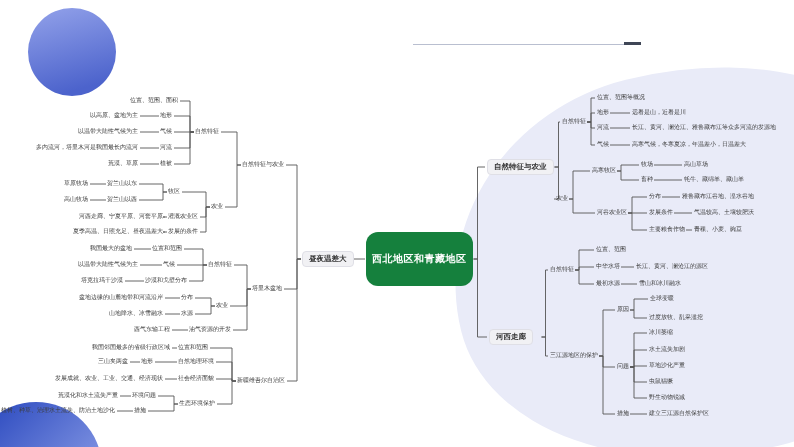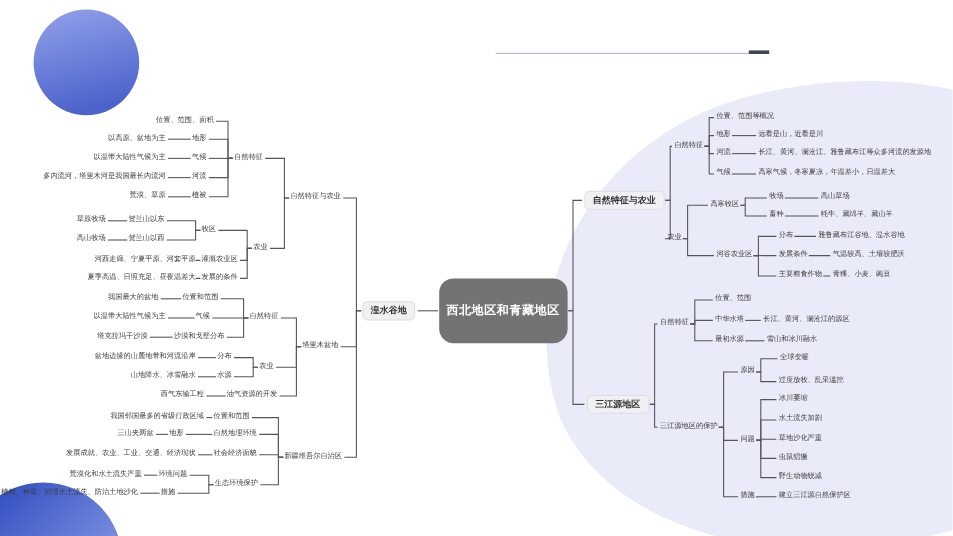--- a/index.html
+++ b/index.html
@@ -18,21 +18,21 @@
   .title{position:absolute;left:42px;top:22px;z-index:3;font-size:36px;font-weight:bold;
         letter-spacing:3px;color:#6c85e0;-webkit-text-stroke:1.2px #25459e;
         text-shadow:2px 2px 0 #b8c2ee;white-space:nowrap;}
   
   .n{position:absolute;white-space:nowrap;font-size:6px;color:#3c3c3c;line-height:1.2;
      transform:translateY(-50%);z-index:5;}
   .box{position:absolute;white-space:nowrap;transform:translateY(-50%);z-index:5;
      background:#f1f1f4;border:1px solid #dfdfe6;border-radius:4px;
      padding:2px 6px;font-size:7.5px;font-weight:bold;color:#333;}
   .pill{position:absolute;white-space:nowrap;transform:translateY(-50%);z-index:5;
-     background:#737373;color:#fff;border-radius:12px;padding:20px 6px;
+     background:#15803d;color:#fff;border-radius:12px;padding:20px 6px;
      font-size:10px;font-weight:bold;letter-spacing:0.5px;}
   #links{position:absolute;left:0;top:0;z-index:4;pointer-events:none;}
   #links path{fill:none;stroke:#555;stroke-width:0.9;}
 </style>
 </head>
 <body>
 
 <div id="stage">
   <div class="blob"></div>
   <div class="circle-title"></div>
@@ -128,23 +128,23 @@
       <path d="M 647 333 H 634 V 367 H 630"></path>
       <path d="M 647 350 H 634 V 367 H 630"></path>
       <path d="M 647 366 H 634 V 367 H 630"></path>
       <path d="M 647 382 H 634 V 367 H 630"></path>
       <path d="M 647 398 H 634 V 367 H 630"></path>
       <path d="M 615 414 H 603 V 356 H 599"></path>
       <path d="M 647 414 H 634 V 414 H 630"></path>
     </svg>
 
   <div class="pill" style="left:366px;top:259px">西北地区和青藏地区</div>
-  <div class="box" style="left:302px;top:259px">湟水谷地</div>
+  <div class="box" style="left:302px;top:259px">昼夜温差大</div>
   <div class="box" style="left:487px;top:167px">自然特征与农业</div>
-  <div class="box" style="left:489px;top:337px">三江源地区</div>
+  <div class="box" style="left:489px;top:337px">河西走廊</div>
 
   <span class="n" style="left:242px;top:165px">自然特征与农业</span>
   <span class="n" style="left:195px;top:132px">自然特征</span>
   <span class="n" style="right:616px;top:101px">位置、范围、面积</span>
   <span class="n" style="left:160px;top:116px">地形</span>
   <span class="n" style="right:656px;top:116px">以高原、盆地为主</span>
   <span class="n" style="left:160px;top:132px">气候</span>
   <span class="n" style="right:656px;top:132px">以温带大陆性气候为主</span>
   <span class="n" style="left:160px;top:148px">河流</span>
   <span class="n" style="right:656px;top:148px">多内流河，塔里木河是我国最长内流河</span>

